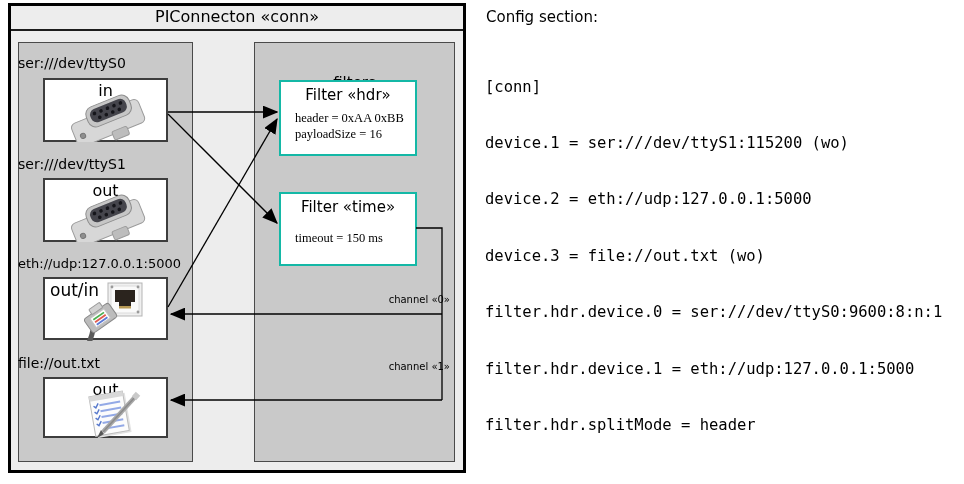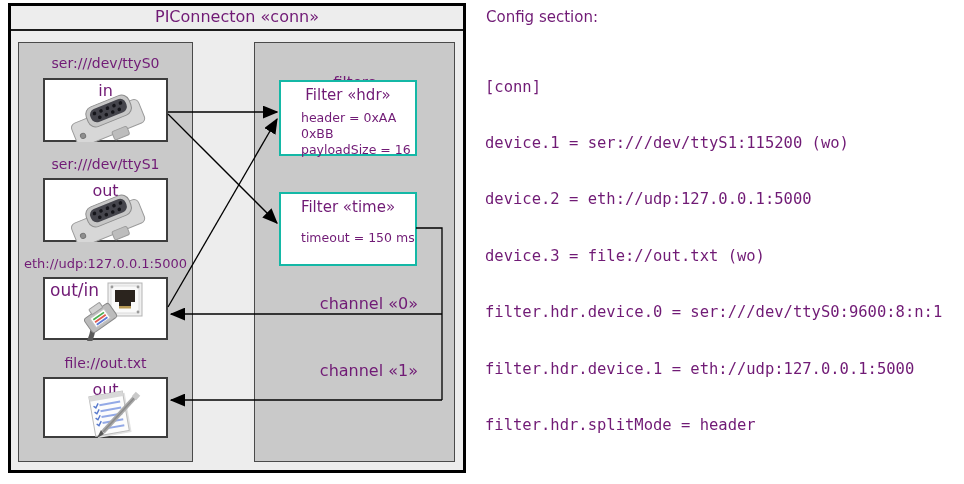--- a/index.html
+++ b/index.html
@@ -1,41 +1,41 @@
 <!DOCTYPE html>
 <html><head>
 <meta charset="utf-8">
 <style>
   html,body{margin:0;padding:0;}
   .page{position:relative;width:964px;height:484px;background:#ffffff;
-        font-family:"DejaVu Sans",sans-serif;color:#701a75;overflow:hidden;}
+        font-family:"DejaVu Sans",sans-serif;color:#000000;overflow:hidden;}
   .abs{position:absolute;}
   
   .outer-box{left:8px;top:3px;width:458px;height:470px;border:3px solid #000;
              background:#ededed;box-sizing:border-box;}
   .diagram-title{left:8px;top:7px;width:458px;text-align:center;font-size:16px;}
   .title-divider{left:11px;top:29px;width:452px;height:2px;background:#1c1c1c;}
   
   .panel{background:#c9c9c9;border:1px solid #4a4a4a;box-sizing:border-box;}
   .devices-panel{left:18px;top:42px;width:175px;height:420px;}
   .filters-panel{left:254px;top:42px;width:201px;height:420px;}
   .filters-title{left:254px;top:46px;width:201px;text-align:center;font-size:15px;margin-top:28px;}
   
-  .dev-label{left:18px;width:175px;text-align:center;font-size:14px;}
+  .dev-label{left:18px;width:175px;font-size:14px;}
   .dev-label.small{font-size:13px;}
   .dev-box{left:43px;width:125px;background:#fff;border:2px solid #3d3d3d;
            box-sizing:border-box;padding-left:12px;}
   .port-label{position:absolute;left:0;top:1px;width:100%;text-align:center;font-size:16px;}
   .port-label.tl{left:5px;top:1px;width:auto;text-align:left;font-size:17px;}
   
   .filter-box{left:279px;width:138px;background:#fff;border:2px solid #14b8a6;
               box-sizing:border-box;}
   .filter-title{position:absolute;left:0;top:4px;width:100%;text-align:center;font-size:15px;}
-  .filter-props{position:absolute;left:20px;font-size:12.5px;line-height:16px;}
-  .channel-label{left:254px;width:164px;text-align:right;font-size:16px;}
+  .filter-props{position:absolute;left:14px;font-size:12.5px;line-height:16px;font-family:Liberation Serif, serif;}
+  .channel-label{left:254px;width:164px;text-align:right;font-size:10px;padding-left:32px;}
   
   .wires{left:0;top:0;pointer-events:none;}
   
   .config-heading{left:486px;top:8px;font-size:15px;}
   .config-block{left:485px;top:40px;font-family:"DejaVu Sans Mono",monospace;
                 font-size:15.5px;line-height:18.8px;white-space:pre;}
   .icon-wrap{position:absolute;}
 </style>
 </head>
 <body>

